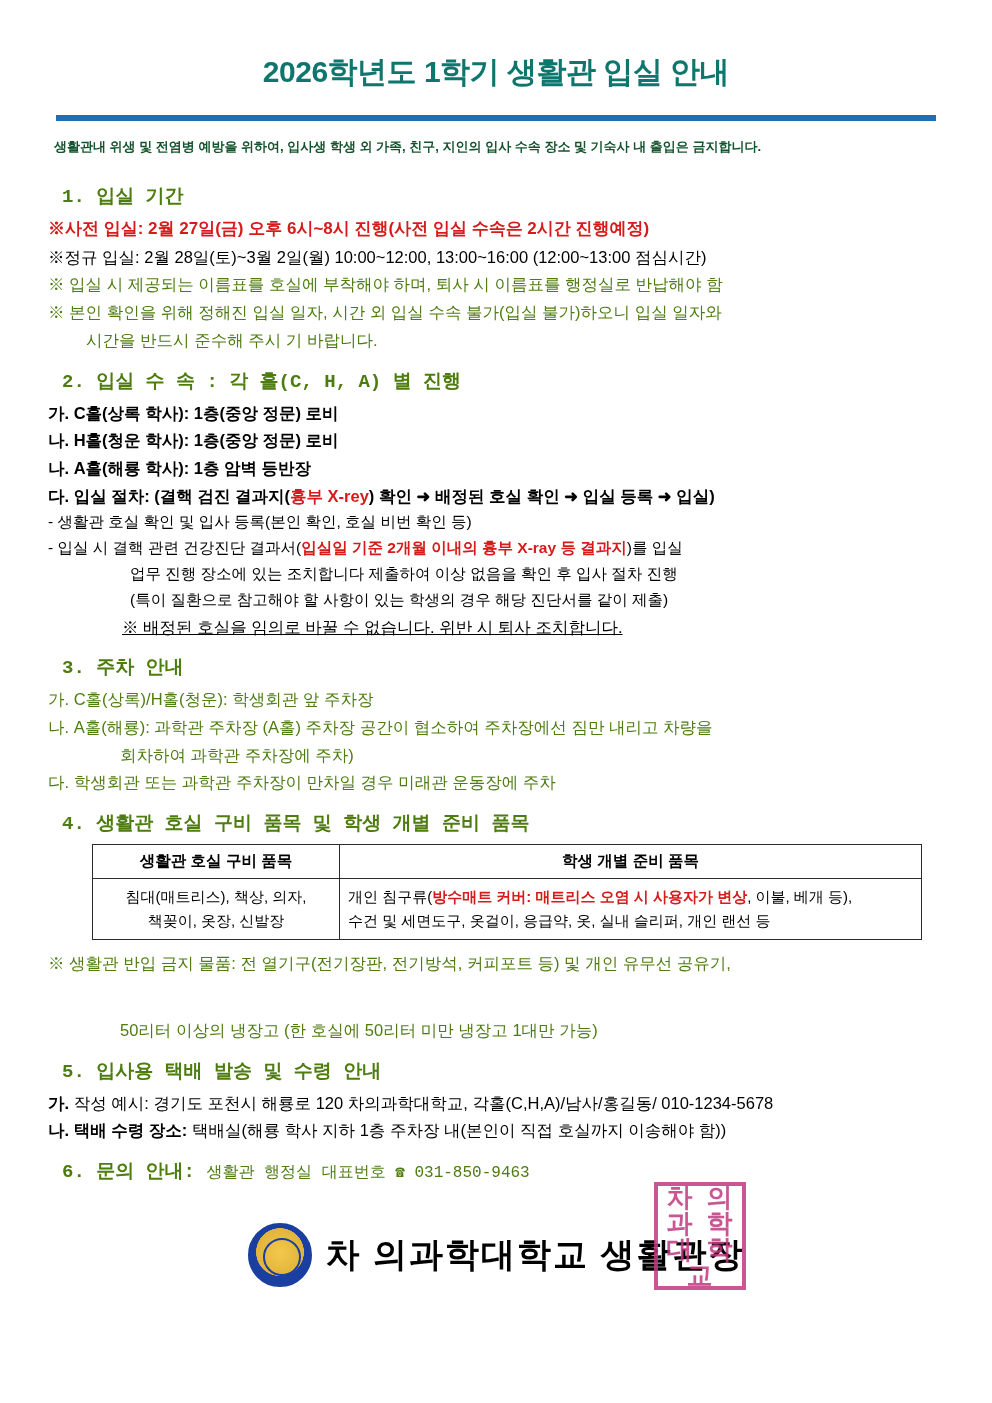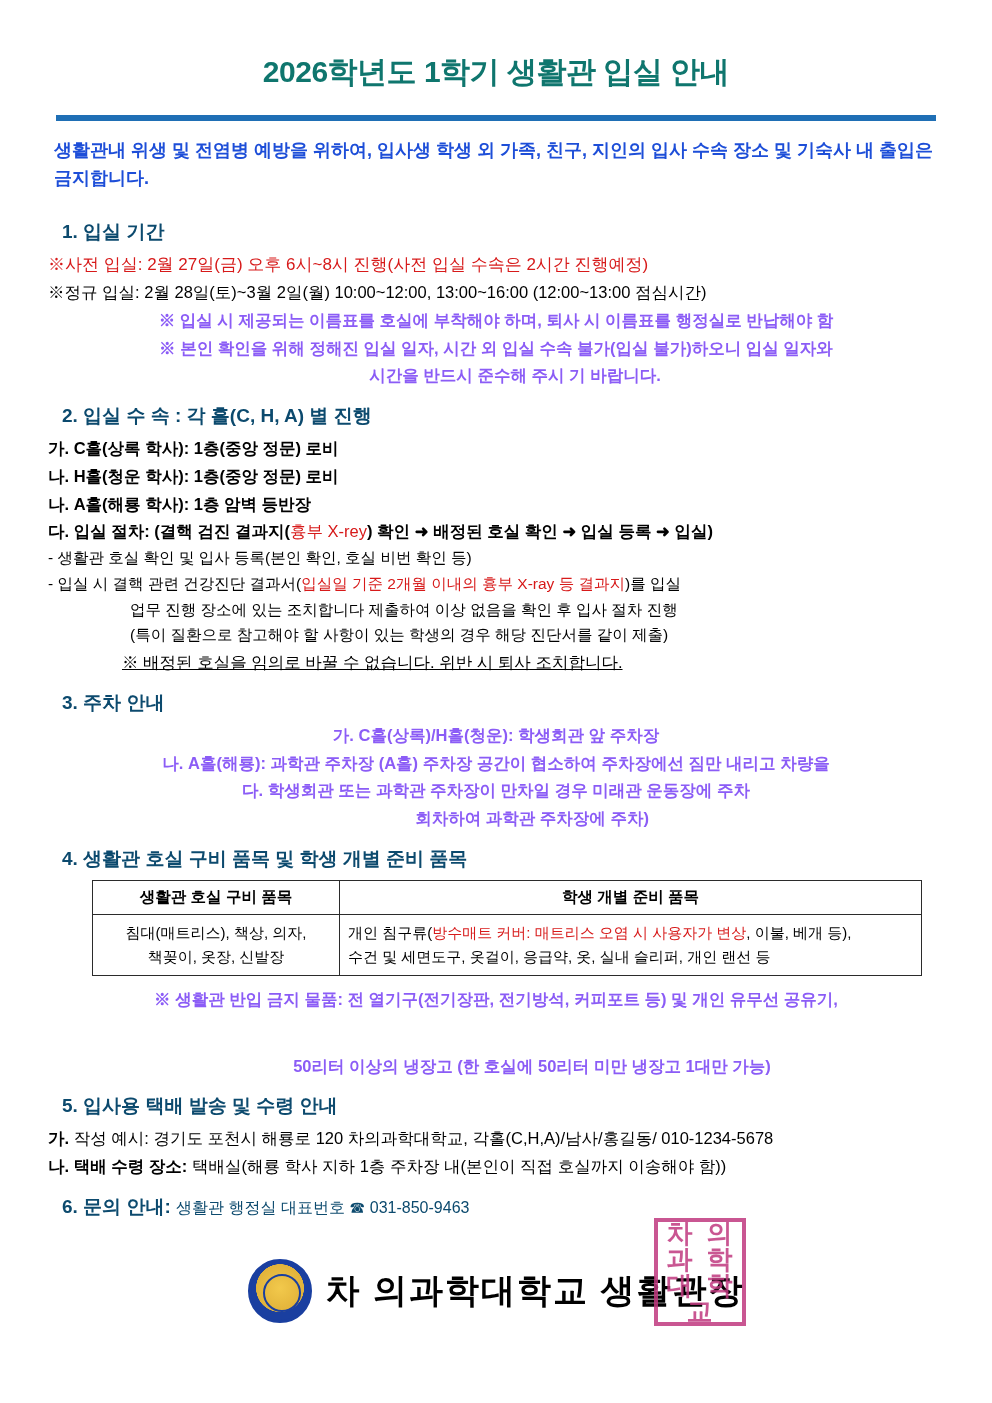--- a/index.html
+++ b/index.html
@@ -28,44 +28,45 @@
     letter-spacing: -0.5px;
     color: #0f766e;
     margin: 0 0 22px 0;
   }
   .rule {
     height: 6px;
     background: #1f6fb5;
     margin: 0 8px 16px 8px;
   }
   .notice-red {
-    color: #1d4ed8;
-    font-weight: bold;
-    font-size: 18px;
+    color: #14532d;
+    font-weight: bold;
+    font-size: 13px;
     line-height: 1.55;
     margin: 0 0 26px 6px;
   }
   .sec-head {
     font-size: 19px;
     font-weight: bold;
     margin: 0 0 6px 14px;
-    color: #0c4a6e;
+    color: #4d7c0f;
+    font-family: Liberation Mono, monospace;
   }
   .lvl2 {
     margin-left: 44px;
     font-size: 16.5px;
     line-height: 1.62;
   }
   .lvl3 {
     margin-left: 62px;
     font-size: 15.5px;
     line-height: 1.6;
   }
-  .blue-b { color: #8b5cf6; font-weight: bold; text-align: center; }
-  .red-b { color: #d71a1a; font-weight: normal; }
+  .blue-b { color: #4d7c0f; font-weight: normal; }
+  .red-b { color: #d71a1a; font-weight: bold; }
   .black { color: #000; }
   .bold { font-weight: bold; }
   .sec-block { margin-bottom: 14px; }
   .line { margin: 1px 0; }
   table.items {
     border-collapse: collapse;
     margin: 8px 0 10px 44px;
     width: 830px;
     font-size: 15px;
   }
@@ -185,22 +186,22 @@
     </div>
     <div class="lvl3 line" style="margin-left:82px;">업무 진행 장소에 있는 조치합니다 제출하여 이상 없음을 확인 후 입사 절차 진행</div>
     <div class="lvl3 line" style="margin-left:82px;">(특이 질환으로 참고해야 할 사항이 있는 학생의 경우 해당 진단서를 같이 제출)</div>
     <div class="lvl2 line" style="margin-left:74px;text-decoration:underline;">※ 배정된 호실을 임의로 바꿀 수 없습니다. 위반 시 퇴사 조치합니다.</div>
   </div>
 
   <div class="sec-block">
     <div class="sec-head">3. 주차 안내</div>
     <div class="lvl2 line blue-b">가. C홀(상록)/H홀(청운): 학생회관 앞 주차장</div>
     <div class="lvl2 line blue-b">나. A홀(해룡): 과학관 주차장 (A홀) 주차장 공간이 협소하여 주차장에선 짐만 내리고 차량을</div>
+    <div class="lvl2 line blue-b" style="margin-left:72px;">회차하여 과학관 주차장에 주차)</div>
     <div class="lvl2 line blue-b">다. 학생회관 또는 과학관 주차장이 만차일 경우 미래관 운동장에 주차</div>
-    <div class="lvl2 line blue-b" style="margin-left:72px;">회차하여 과학관 주차장에 주차)</div>
   </div>
 
   <div class="sec-block">
     <div class="sec-head">4. 생활관 호실 구비 품목 및 학생 개별 준비 품목</div>
     <table class="items">
       <thead>
         <tr>
           <th>생활관 호실 구비 품목</th>
           <th>학생 개별 준비 품목</th>
         </tr>

